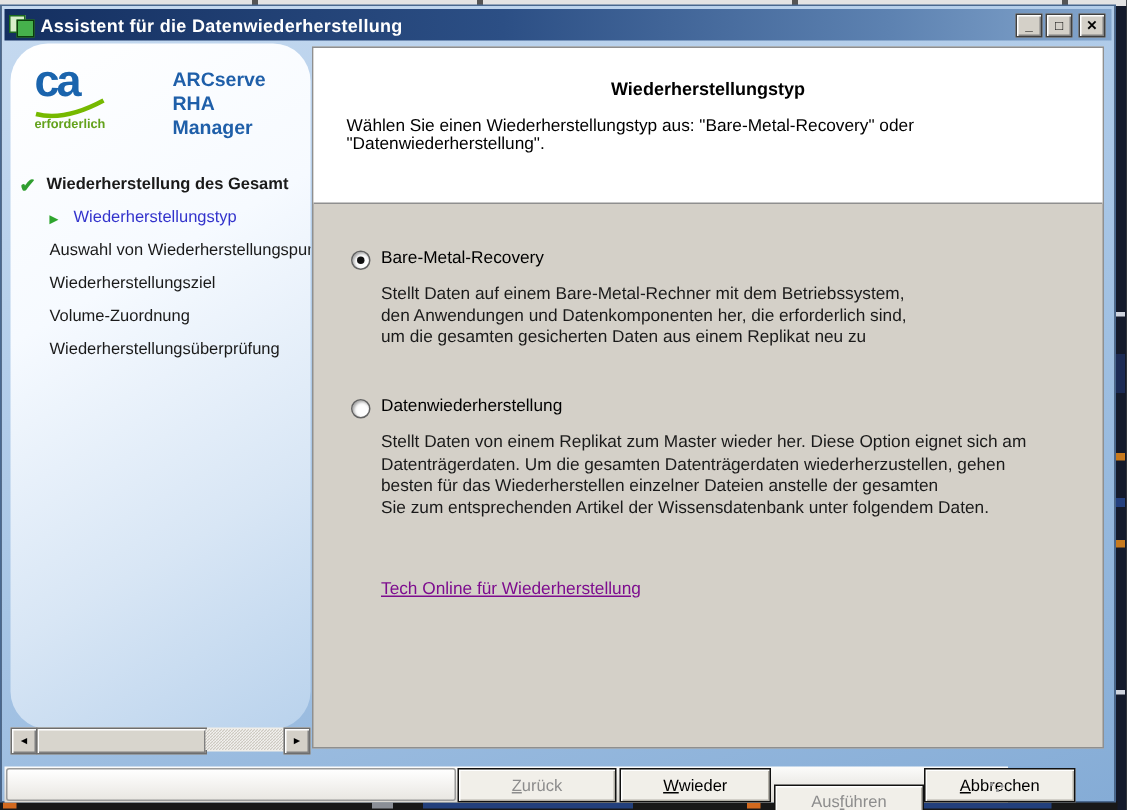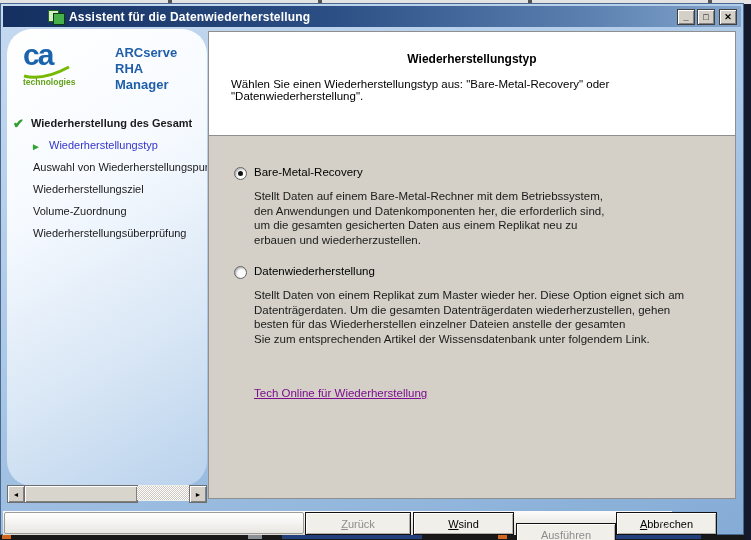--- a/index.html
+++ b/index.html
@@ -1,18 +1,18 @@
 <!DOCTYPE html>
 <html><head>
 <meta charset="utf-8">
 <style>
   html,body{margin:0;padding:0;background:#10141f;}
   body{width:751px;height:540px;overflow:hidden;font-family:"Liberation Sans",sans-serif;}
   #screen{position:relative;width:751px;height:540px;background:#10141f;overflow:hidden;}
-  .abs{position:absolute;box-sizing:border-box;padding-left:42px;}
+  .abs{position:absolute;box-sizing:border-box;}
 
   
   .bg-top{left:0;top:0;width:751px;height:4px;background:#e3e3e3;}
   .bg-top i{position:absolute;top:0;width:4px;height:4px;background:#555;}
   .bg-right{right:0;top:4px;width:8px;height:536px;background:#141a2b;}
   .bg-right i{position:absolute;left:1px;width:6px;}
   .bg-bottom{left:0;top:534px;width:745px;height:6px;background:#181818;}
   .bg-bottom i{position:absolute;top:1px;height:4px;}
 
   
@@ -137,21 +137,21 @@
       </span>
     </div>
 
     <div class="abs sidebar">
       <div class="logo-row">
         <div class="ca-mark">
           <div class="ca-text">ca</div>
           <svg class="ca-swoosh" width="48" height="14" viewBox="0 0 48 14">
             <path d="M1 11 Q 20 16 46 2" stroke="#76b900" stroke-width="3" fill="none"></path>
           </svg>
-          <div class="ca-sub">technologies</div>
+          <div class="ca-sub">erforderlich</div>
         </div>
         <div class="product">
           <div>ARCserve RHA</div>
           <div>Manager</div>
         </div>
       </div>
 
       <div class="nav">
         <div class="nav-row step-done">
           <span class="nav-ic ic-check">✔</span>
@@ -189,46 +189,45 @@
         <div class="step-desc">Wählen Sie einen Wiederherstellungstyp aus: "Bare-Metal-Recovery" oder "Datenwiederherstellung".</div>
       </div>
 
       <div class="option opt1">
         <span class="radio selected"></span>
         <span class="opt-label">Bare-Metal-Recovery</span>
         <div class="opt-lines">
           <div>Stellt Daten auf einem Bare-Metal-Rechner mit dem Betriebssystem,</div>
           <div>den Anwendungen und Datenkomponenten her, die erforderlich sind,</div>
           <div>um die gesamten gesicherten Daten aus einem Replikat neu zu</div>
-          <div>erbauen und wiederherzustellen.</div>
         </div>
       </div>
 
       <div class="option opt2">
         <span class="radio"></span>
         <span class="opt-label">Datenwiederherstellung</span>
         <div class="opt-lines">
           <div>Stellt Daten von einem Replikat zum Master wieder her. Diese Option eignet sich am</div>
           <div>Datenträgerdaten. Um die gesamten Datenträgerdaten wiederherzustellen, gehen</div>
           <div>besten für das Wiederherstellen einzelner Dateien anstelle der gesamten</div>
-          <div>Sie zum entsprechenden Artikel der Wissensdatenbank unter folgendem Link.</div>
+          <div>Sie zum entsprechenden Artikel der Wissensdatenbank unter folgendem Daten.</div>
         </div>
       </div>
 
       <a class="kb-link">Tech Online für Wiederherstellung</a>
     </div>
 
     <div class="abs footer">
       <div class="status-field"></div>
 
       <div class="btn btn-zurueck disabled">
         <span><span></span><span class="key">Z</span><span>urück</span></span>
       </div>
       <div class="btn btn-weiter">
-        <span><span></span><span class="key">W</span><span>sind</span></span>
+        <span><span></span><span class="key">W</span><span>wieder</span></span>
       </div>
       <div class="btn btn-ausfuehren disabled">
         <span><span>Aus</span><span class="key">f</span><span>ühren</span></span>
       </div>
       <div class="btn btn-abbrechen">
         <span><span></span><span class="key">A</span><span>bbrechen</span></span>
       </div>
 
       <div class="grip"></div>
     </div>

